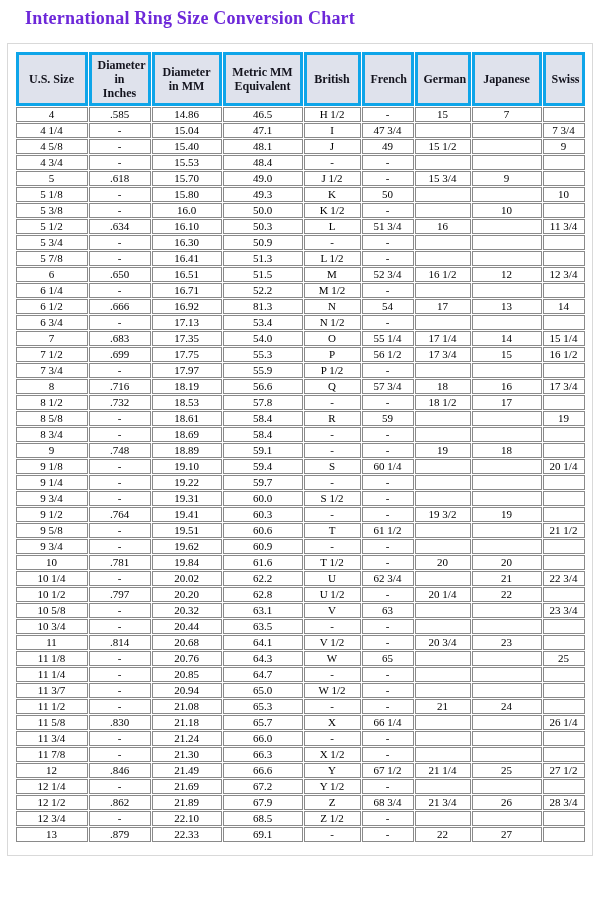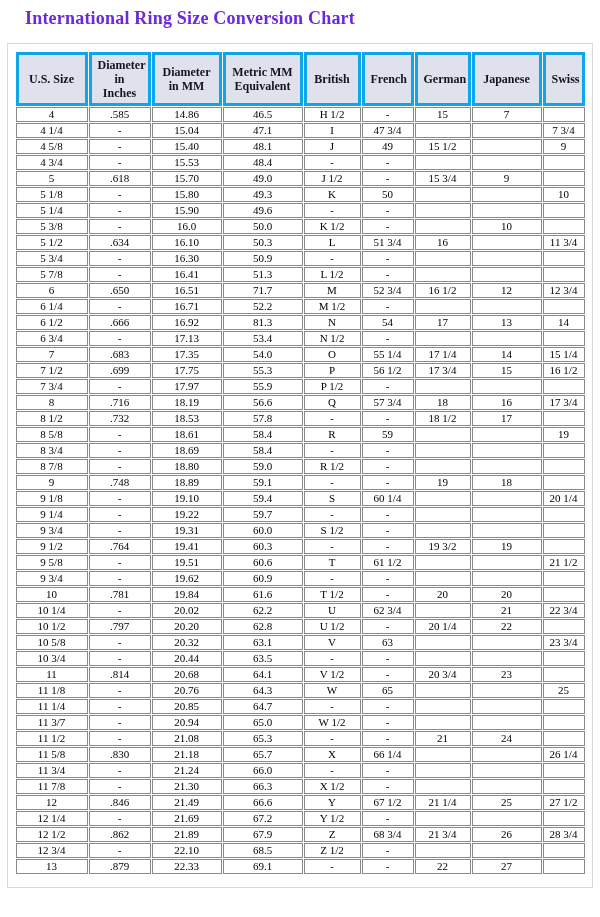--- a/index.html
+++ b/index.html
@@ -153,31 +153,20 @@
           <td>-</td>
           <td>15.80</td>
           <td>49.3</td>
           <td>K</td>
           <td>50</td>
           <td></td>
           <td></td>
           <td>10</td>
         </tr>
         <tr>
-          <td>5 1/4</td>
-          <td>-</td>
-          <td>15.90</td>
-          <td>49.6</td>
-          <td>-</td>
-          <td>-</td>
-          <td></td>
-          <td></td>
-          <td></td>
-        </tr>
-        <tr>
           <td>5 3/8</td>
           <td>-</td>
           <td>16.0</td>
           <td>50.0</td>
           <td>K 1/2</td>
           <td>-</td>
           <td></td>
           <td>10</td>
           <td></td>
         </tr>
@@ -211,21 +200,21 @@
           <td>L 1/2</td>
           <td>-</td>
           <td></td>
           <td></td>
           <td></td>
         </tr>
         <tr>
           <td>6</td>
           <td>.650</td>
           <td>16.51</td>
-          <td>71.7</td>
+          <td>51.5</td>
           <td>M</td>
           <td>52 3/4</td>
           <td>16 1/2</td>
           <td>12</td>
           <td>12 3/4</td>
         </tr>
         <tr>
           <td>6 1/4</td>
           <td>-</td>
           <td>16.71</td>
@@ -329,31 +318,20 @@
           <td>-</td>
           <td>18.69</td>
           <td>58.4</td>
           <td>-</td>
           <td>-</td>
           <td></td>
           <td></td>
           <td></td>
         </tr>
         <tr>
-          <td>8 7/8</td>
-          <td>-</td>
-          <td>18.80</td>
-          <td>59.0</td>
-          <td>R 1/2</td>
-          <td>-</td>
-          <td></td>
-          <td></td>
-          <td></td>
-        </tr>
-        <tr>
           <td>9</td>
           <td>.748</td>
           <td>18.89</td>
           <td>59.1</td>
           <td>-</td>
           <td>-</td>
           <td>19</td>
           <td>18</td>
           <td></td>
         </tr>

